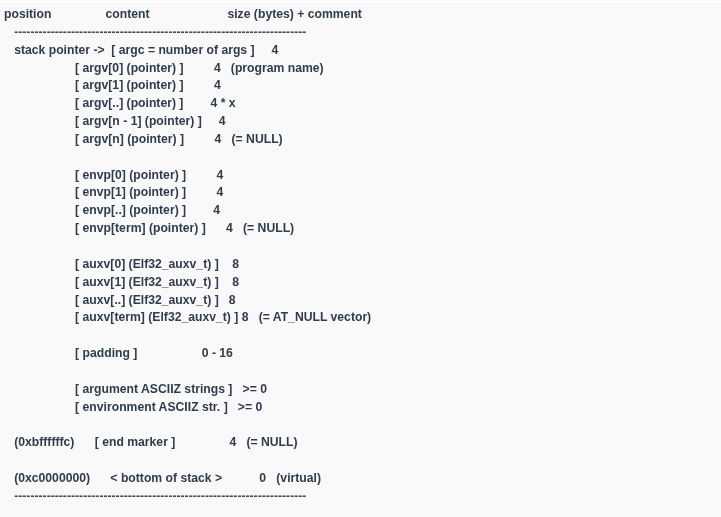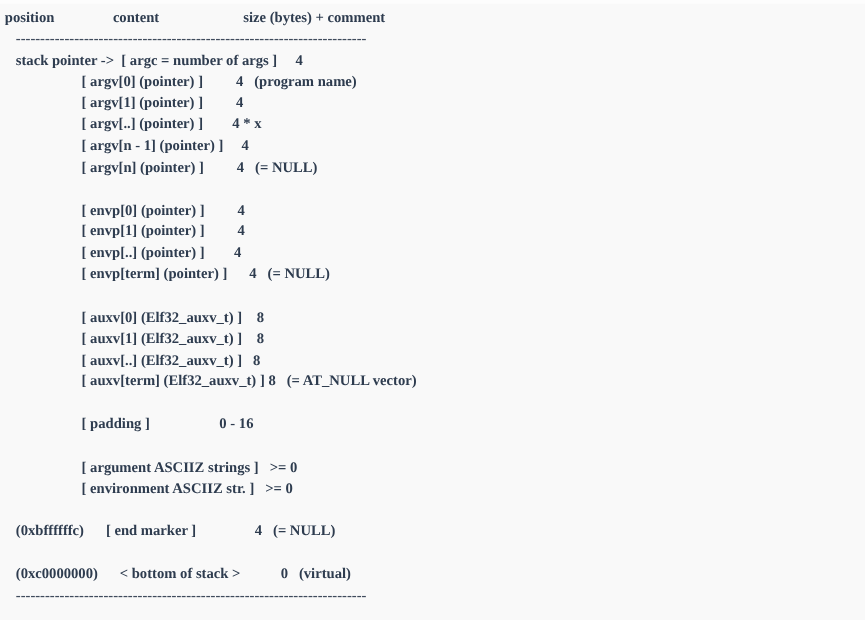--- a/index.html
+++ b/index.html
@@ -29,21 +29,21 @@
     width: 721px;
     height: 3px;
     background: #fdfdfd;
   }
   .code-block {
     position: absolute;
     top: 0;
     left: 0;
     padding: 6px 0 0 4px;
     margin: 0;
-    font-family: Liberation Serif, serif;
+    font-family: Liberation Sans, sans-serif;
     font-size: 12.2px;
     line-height: 17.85px;
     color: #2e3c4f;
     white-space: pre;
     letter-spacing: 0px;
     font-weight: 600;
     -webkit-font-smoothing: antialiased;
   }
   .code-line {
     display: block;

